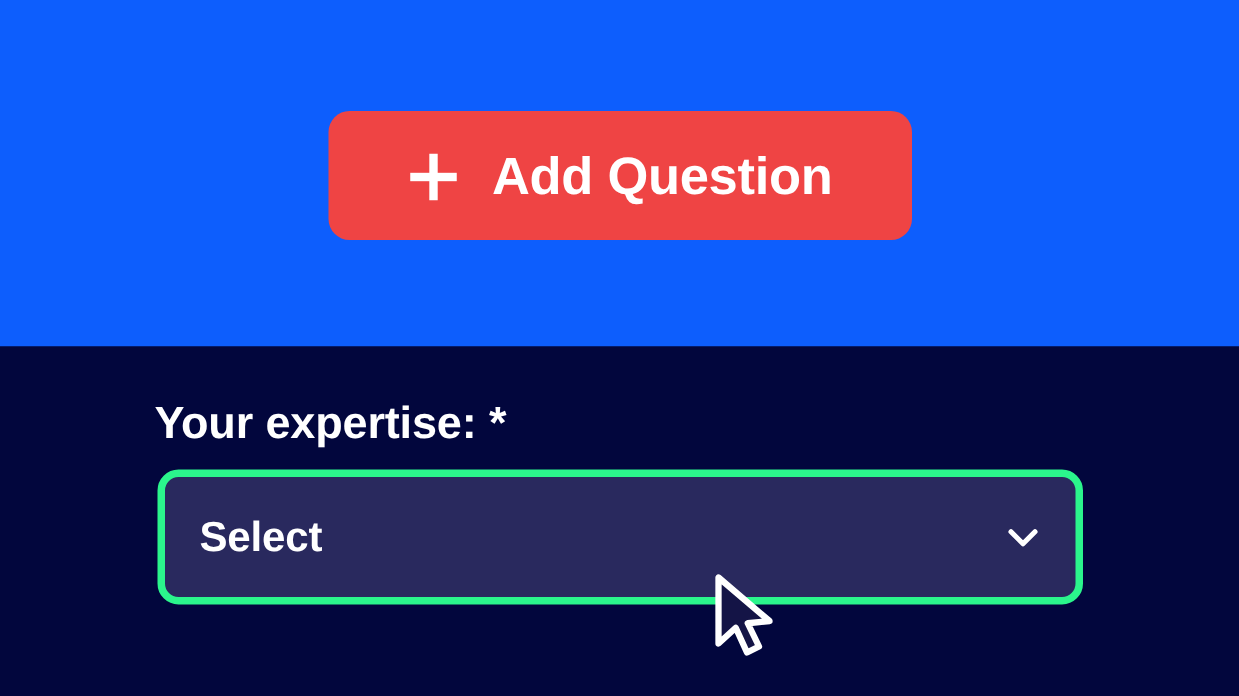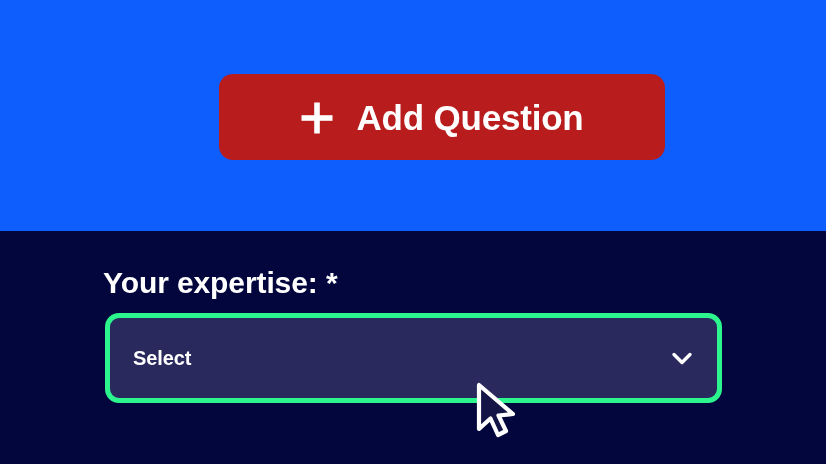--- a/index.html
+++ b/index.html
@@ -29,23 +29,23 @@
     width: 826px;
     height: 231px;
     background: #0d5efd;
   }
 
   
   .add-question-btn {
     position: absolute;
     left: 219px;
     top: 74px;
-    width: 446px;
+    width: 389px;
     height: 86px;
-    background: #b91c1c;
+    background: #ef4444;
     border: none;
     border-radius: 14px;
     display: flex;
     align-items: center;
     justify-content: center;
     gap: 22px;
     cursor: pointer;
     padding: 0;
     box-sizing: border-box;
   }
@@ -106,21 +106,21 @@
     border: 5px solid #2bf58c;
     border-radius: 14px;
     display: flex;
     align-items: center;
     justify-content: space-between;
     padding: 0 22px 0 23px;
     cursor: pointer;
   }
   .select-value {
     color: #ffffff;
-    font-size: 20px;
+    font-size: 28px;
     font-weight: bold;
     letter-spacing: -0.1px;
     line-height: 1;
     white-space: nowrap;
   }
   .chevron-icon {
     display: block;
     width: 26px;
     height: 26px;
     flex: 0 0 auto;

